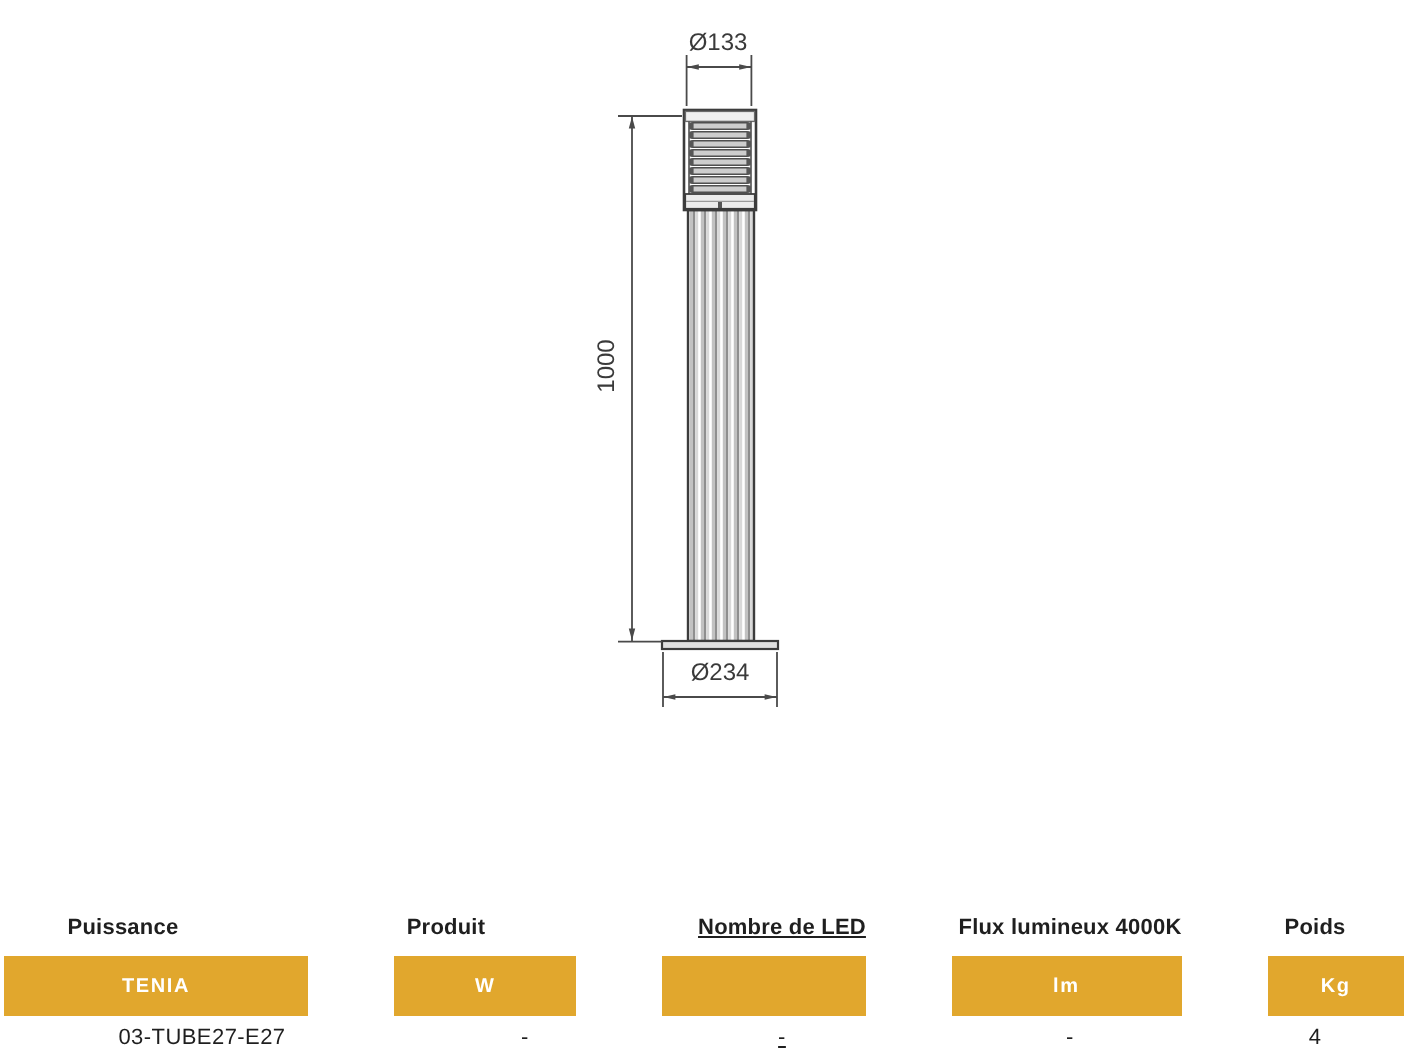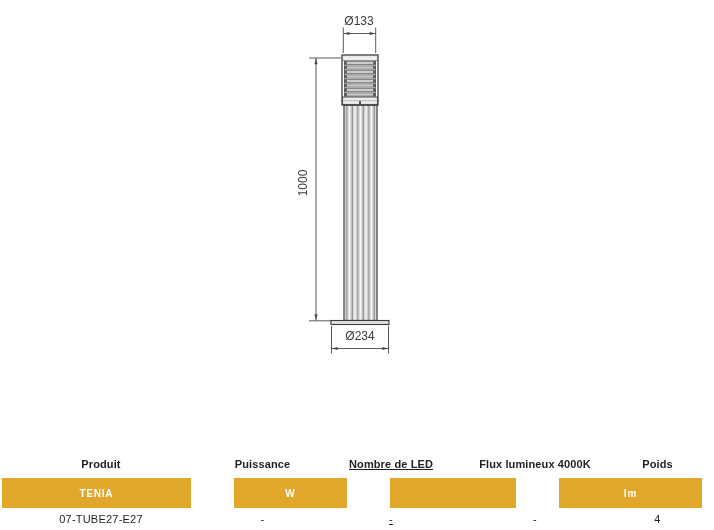--- a/index.html
+++ b/index.html
@@ -102,32 +102,33 @@
     <line x1="331.5" y1="348.5" x2="388.5" y2="348.5"></line>
     <polygon points="331.7,348.5 337.7,347.1 337.7,349.9" fill="#4a4a4a" stroke="none"></polygon>
     <polygon points="388.3,348.5 382.3,347.1 382.3,349.9" fill="#4a4a4a" stroke="none"></polygon>
   </g>
   <text class="dim-text" x="360" y="340" text-anchor="middle">Ø234</text>
 </svg>
 </div>
 
 <div class="spec-table">
   <div class="row header-row">
+    <div class="cell c2">Puissance</div>
     <div class="cell c1">Produit</div>
-    <div class="cell c2">Puissance</div>
     <div class="cell c3">Nombre de LED</div>
     <div class="cell c4">Flux lumineux 4000K</div>
     <div class="cell c5">Poids</div>
   </div>
   <div class="row unit-row">
     <div class="cell c1">TENIA</div>
     <div class="cell c2">W</div>
     <div class="cell c3"></div>
     <div class="cell c4">lm</div>
+    <div class="cell c5">Kg</div>
   </div>
   <div class="row data-row">
-    <div class="cell c1">07-TUBE27-E27</div>
+    <div class="cell c1">03-TUBE27-E27</div>
     <div class="cell c2">-</div>
     <div class="cell c3">-</div>
     <div class="cell c4">-</div>
     <div class="cell c5">4</div>
   </div>
 </div>
 
 </body></html>

